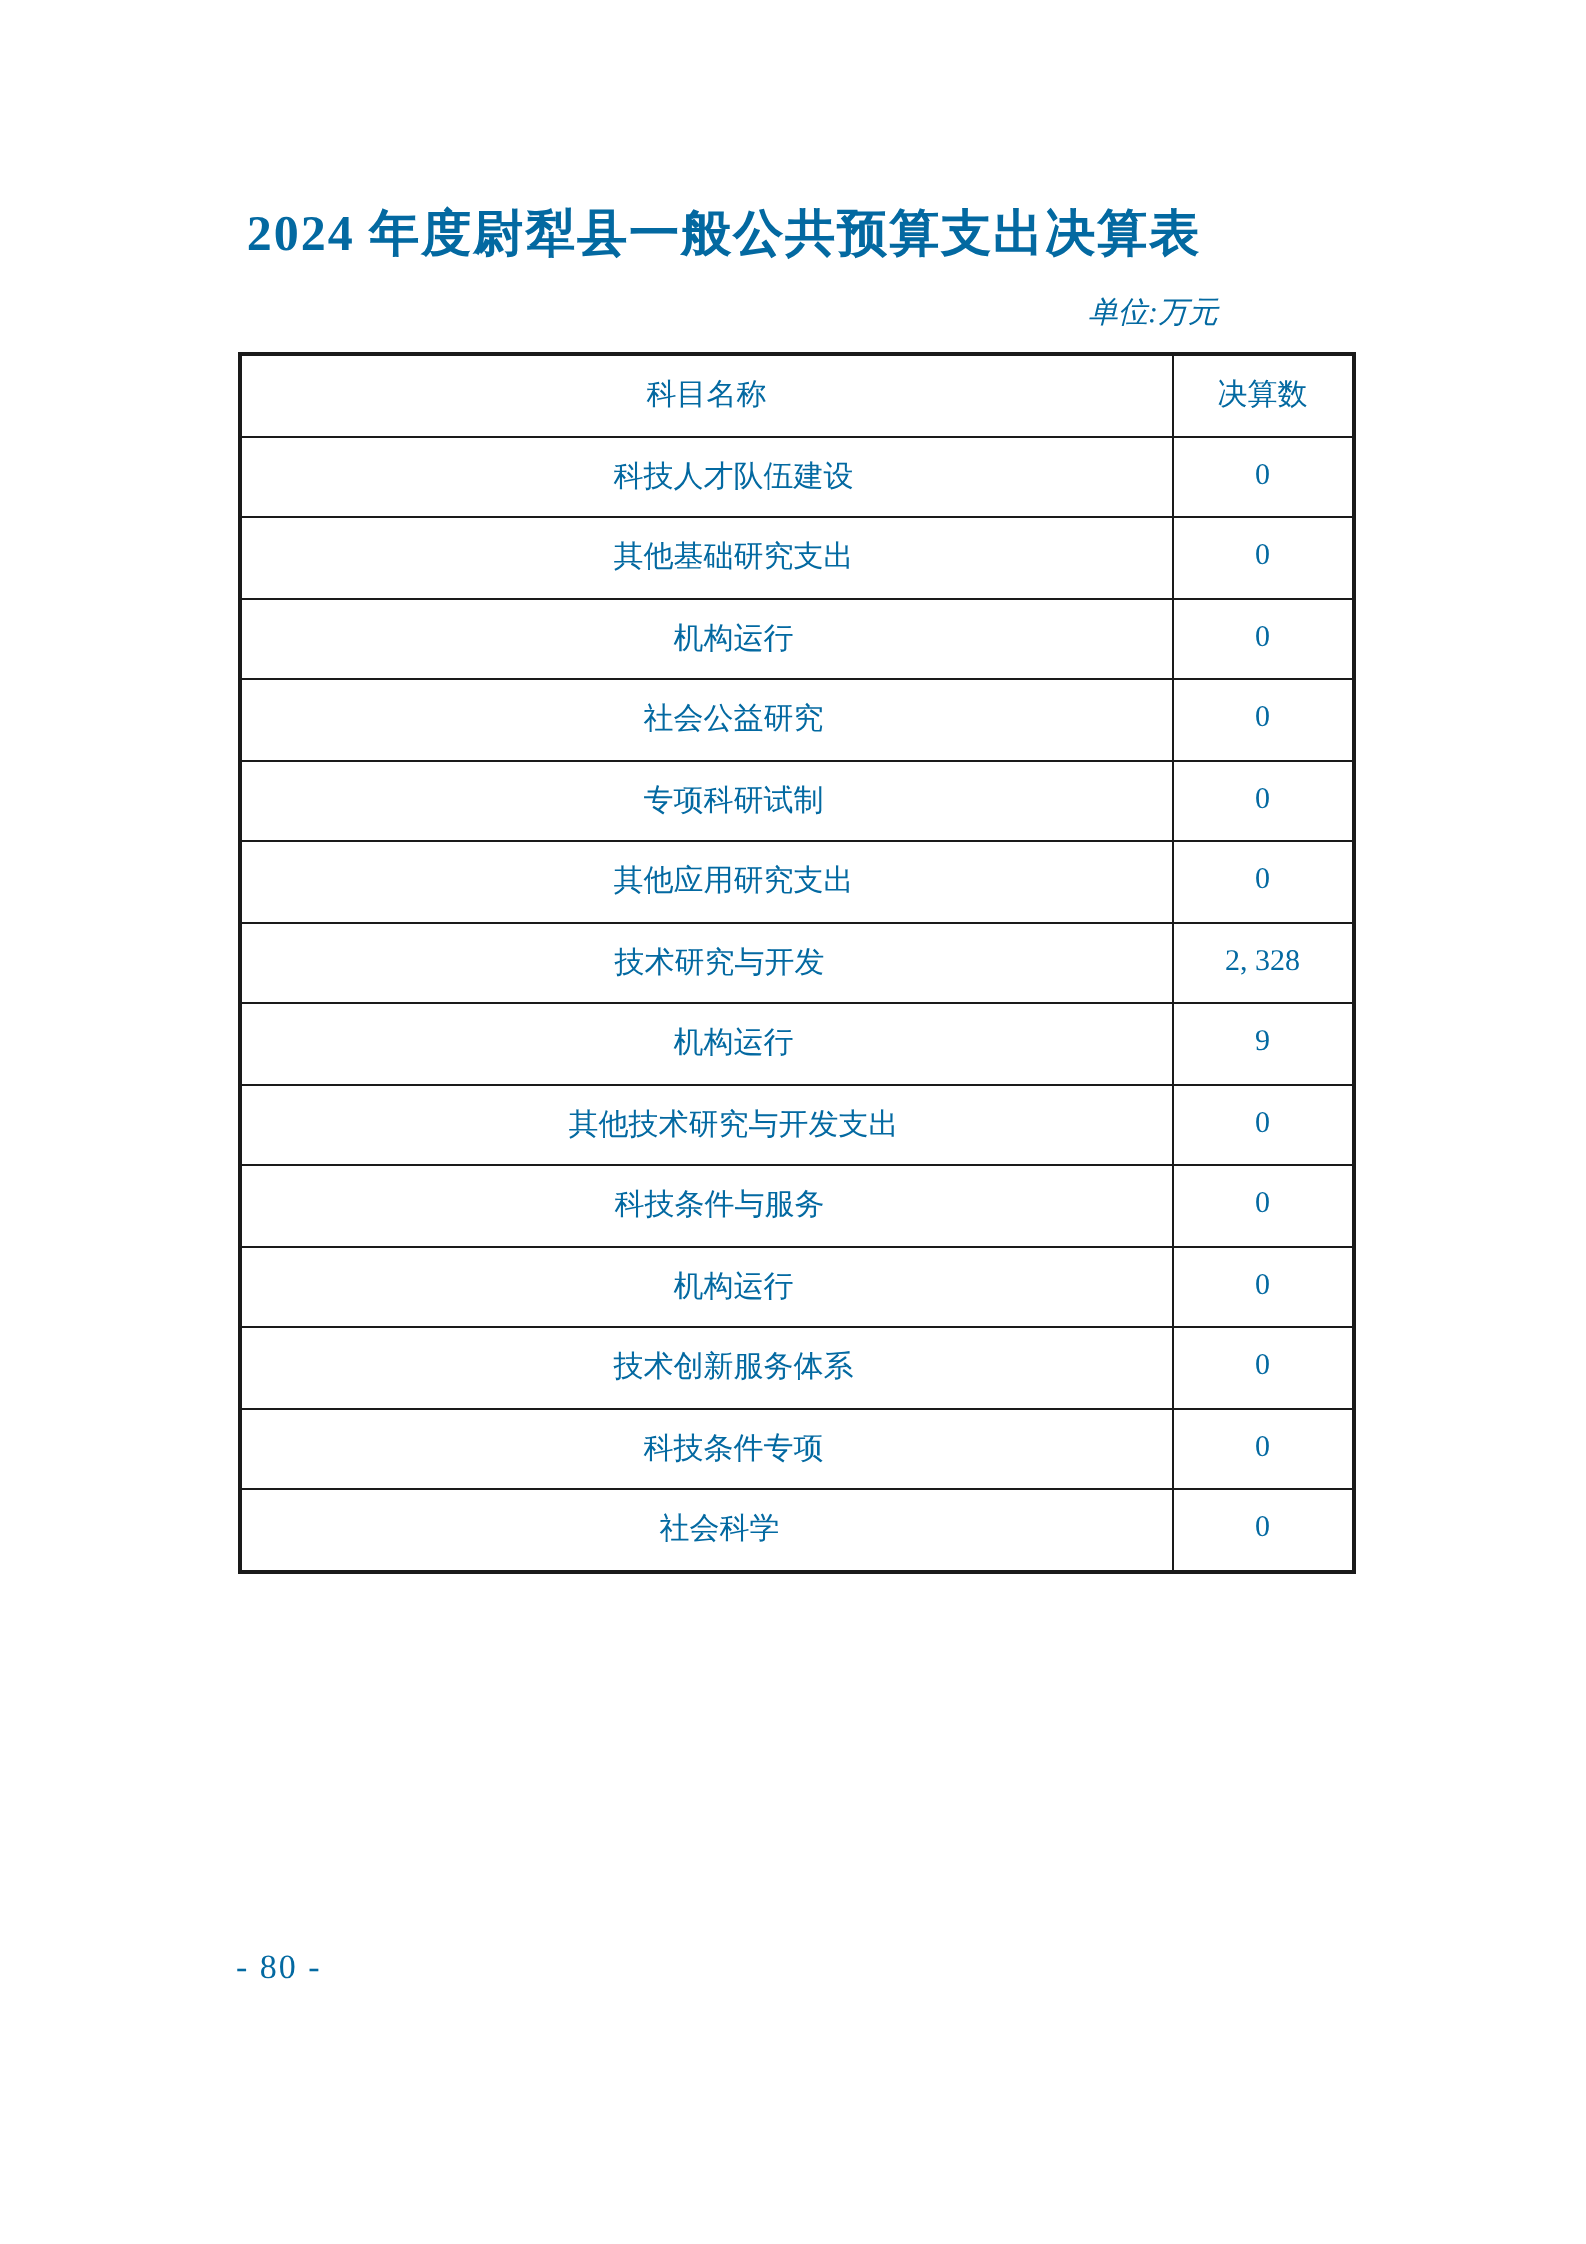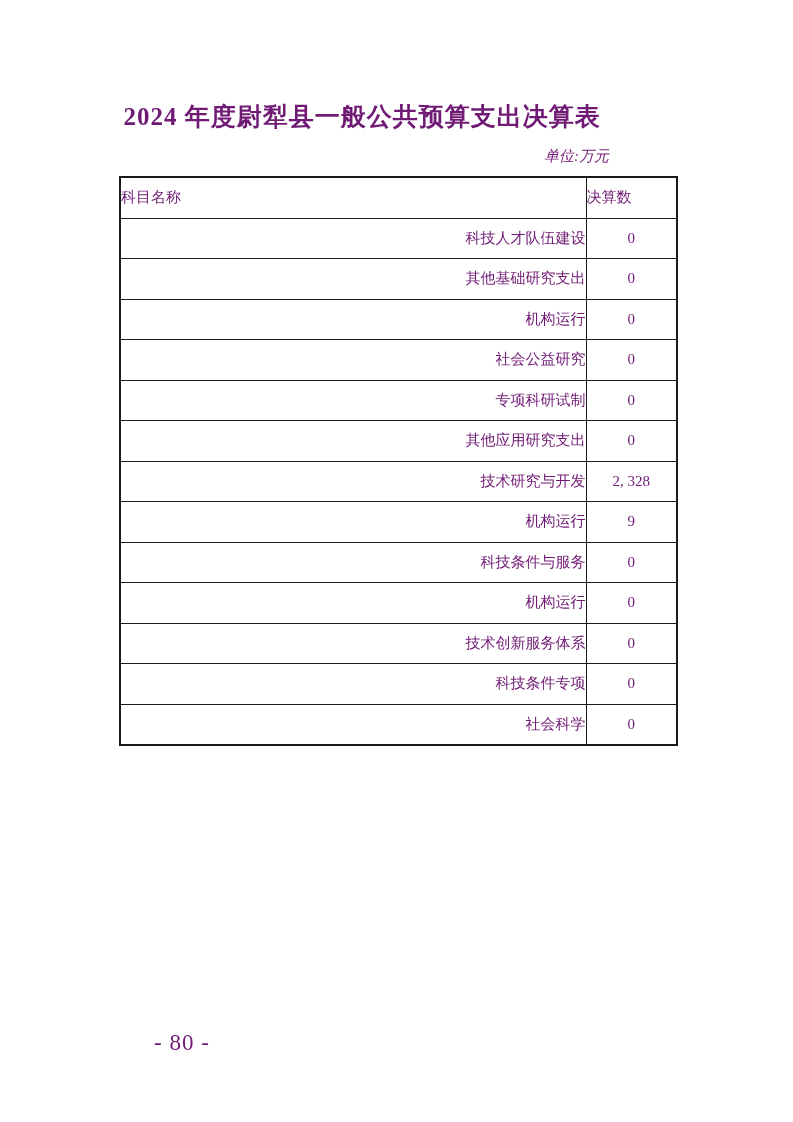--- a/index.html
+++ b/index.html
@@ -6,21 +6,21 @@
     margin: 0;
     padding: 0;
     background: #ffffff;
   }
   .page {
     position: relative;
     width: 724px;
     height: 1122px;
     background: #ffffff;
     font-family: "Liberation Serif", "DejaVu Serif", serif;
-    color: #701a75;
+    color: #0369a1;
     overflow: hidden;
   }
   .doc-title {
     position: absolute;
     top: 100px;
     left: 0;
     width: 100%;
     text-align: center;
     font-size: 25px;
     font-weight: bold;
@@ -51,37 +51,36 @@
     overflow: hidden;
     white-space: nowrap;
   }
   table.budget-table {
     border: 2px solid #1a1a1a;
   }
   col.col-name { width: 466px; }
   col.col-value { width: 91px; }
   th.header-cell {
     font-weight: normal;
-    text-align: left;
+    text-align: center;
   }
   td.name-cell {
-    text-align: right;
+    text-align: center;
   }
   td.name-cell.level-1 { padding-left: 13px; }
   td.name-cell.level-2 { padding-left: 27px; }
   td.value-cell {
     text-align: center;
   }
   .page-number {
     position: absolute;
-    top: 1030px;
+    top: 974px;
     left: 118px;
-    font-size: 23px;
+    font-size: 17px;
     letter-spacing: 1px;
-    margin-left: 36px;
   }
 </style>
 </head>
 <body>
 
 <div class="page">
 
   <div class="doc-title">2024 年度尉犁县一般公共预算支出决算表</div>
 
   <div class="unit-label">单位:万元</div>
@@ -124,20 +123,24 @@
         </tr>
         <tr>
           <td class="name-cell level-1">技术研究与开发</td>
           <td class="value-cell">2, 328</td>
         </tr>
         <tr>
           <td class="name-cell level-2">机构运行</td>
           <td class="value-cell">9</td>
         </tr>
         <tr>
+          <td class="name-cell level-2">其他技术研究与开发支出</td>
+          <td class="value-cell">0</td>
+        </tr>
+        <tr>
           <td class="name-cell level-1">科技条件与服务</td>
           <td class="value-cell">0</td>
         </tr>
         <tr>
           <td class="name-cell level-2">机构运行</td>
           <td class="value-cell">0</td>
         </tr>
         <tr>
           <td class="name-cell level-2">技术创新服务体系</td>
           <td class="value-cell">0</td>

